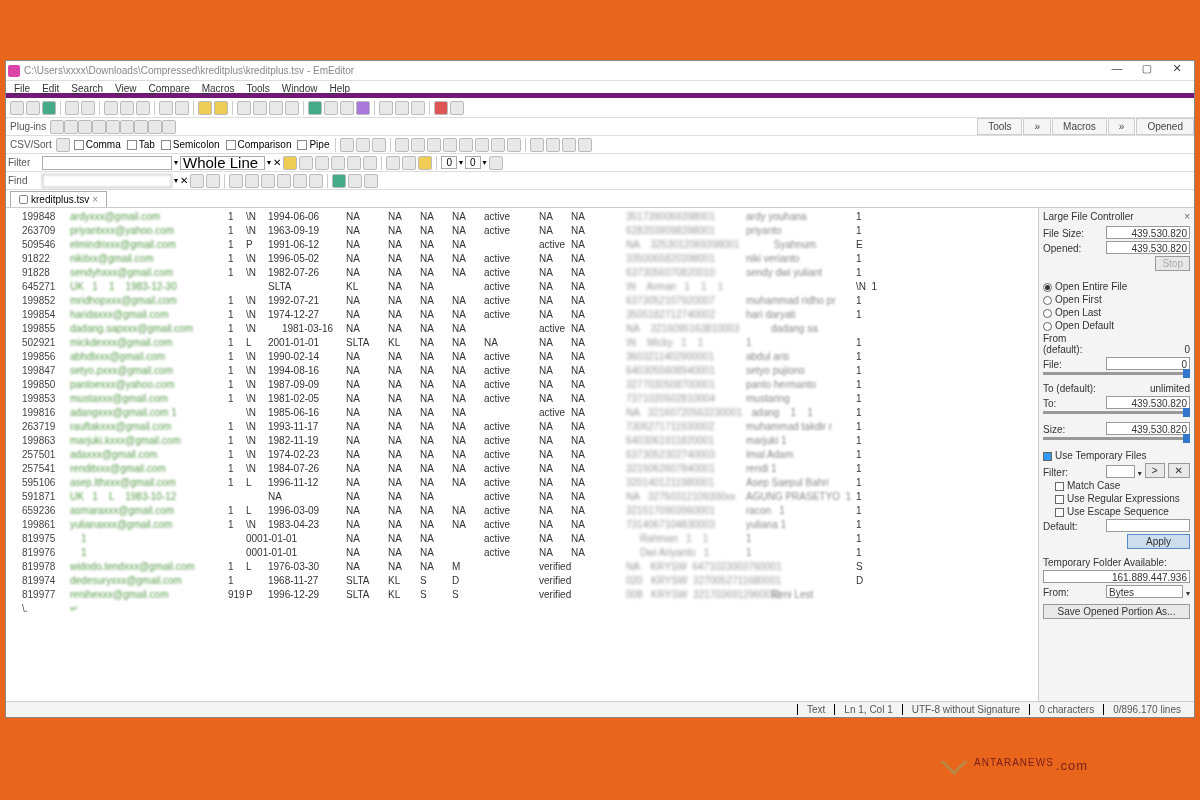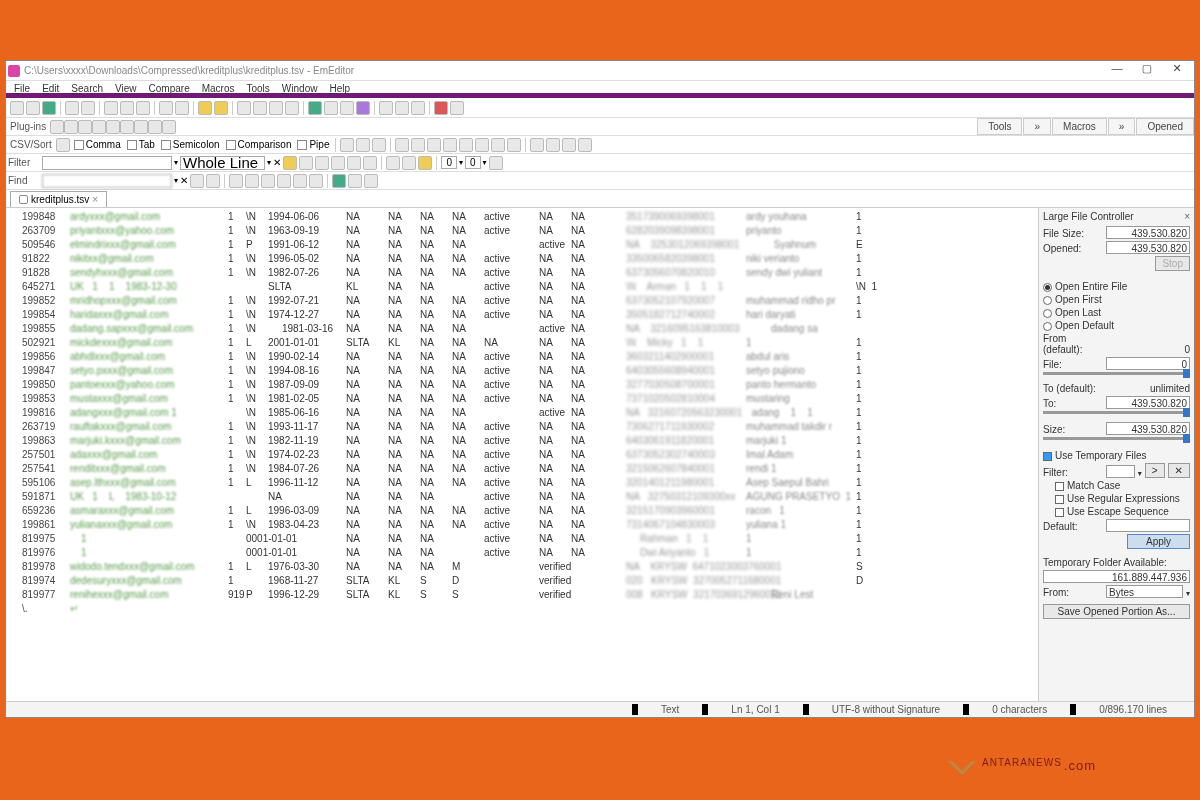--- a/index.html
+++ b/index.html
@@ -63,22 +63,22 @@
 .fval{flex:1;border:1px solid #999;background:#fff;text-align:right;padding:1px 2px;height:13px}
 .fbtn{border:1px solid #999;background:#e8e8e8;padding:1px 6px;text-align:center}
 .rad{width:9px;height:9px;border:1px solid #666;border-radius:50%;background:#fff;display:inline-flex;align-items:center;justify-content:center}
 .rad.on::after{content:"";width:5px;height:5px;background:#333;border-radius:50%}
 .chk{width:9px;height:9px;border:1px solid #666;background:#fff;display:inline-block}
 .chk.on{background:#39f}
 .slider{height:3px;background:#999;margin:2px 0;position:relative}
 .slider::after{content:"";position:absolute;right:0;top:-3px;width:7px;height:9px;background:#37c}
 .statusbar{height:16px;border-top:1px solid #ccc;background:#f4f4f4;display:flex;align-items:center;font-size:9px;color:#555;padding:0 4px}
 .statusbar .spc{flex:1}
-.statusbar span{padding:0 23px;border-left:6px solid #000000}
-.watermark{position:absolute;right:104px;bottom:25px;display:flex;align-items:center;color:#7a1e1e;font-family:Georgia,serif;font-size:24px;letter-spacing:1px}
+.statusbar span{padding:0 9px;border-left:1px solid #000000}
+.watermark{position:absolute;right:112px;bottom:25px;display:flex;align-items:center;color:#7a1e1e;font-family:Georgia,serif;font-size:24px;letter-spacing:1px}
 .watermark .logo{width:26px;height:26px;margin-right:6px;position:relative}
 .watermark .logo::before{content:"";position:absolute;width:14px;height:14px;border:3px solid #b84;border-left-color:transparent;border-top-color:transparent;transform:rotate(45deg);left:2px;top:2px}
 .watermark .sub{font-size:13px;margin-left:2px;align-self:flex-end;margin-bottom:2px}
 </style>
 </head>
 <body>
 
 <div class="app">
   <div class="titlebar">
     <div class="icn"></div>

